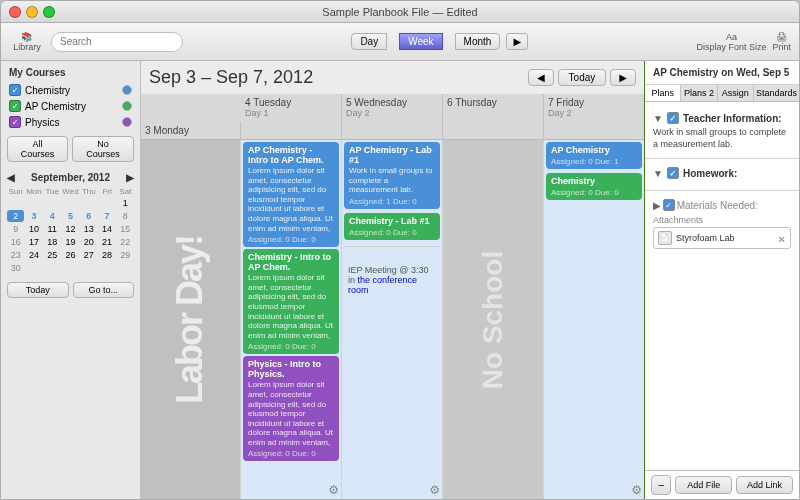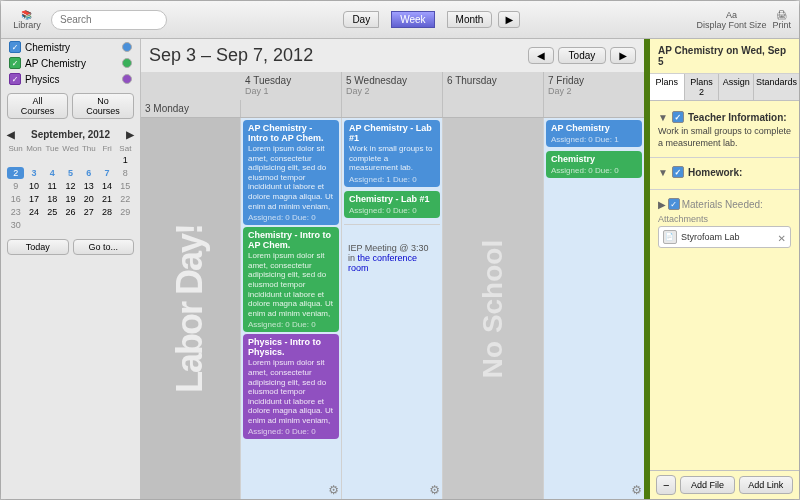--- a/index.html
+++ b/index.html
@@ -12,21 +12,21 @@
     .titlebar-buttons { position: absolute; left: 8px; display: flex; gap: 5px; }
     .tb-btn { width: 12px; height: 12px; border-radius: 50%; border: 0.5px solid rgba(0,0,0,0.3); }
     .tb-close { background: #ff5f56; }
     .tb-min { background: #ffbd2e; }
     .tb-max { background: #27c93f; }
     .titlebar-title { font-size: 11px; color: #444; font-weight: 500; }
 
     
     .toolbar { height: 38px; background: linear-gradient(to bottom, #f5f5f5, #e0e0e0); border-bottom: 1px solid #b8b8b8; display: flex; align-items: center; padding: 0 8px; gap: 6px; flex-shrink: 0; }
     .toolbar-library { display: flex; flex-direction: column; align-items: center; font-size: 9px; color: #555; width: 36px; }
-    .search-box { height: 20px; border-radius: 10px; border: 1px solid #c0c0c0; background: white; padding: 0 8px; width: 116px; font-size: 10px; display: flex; align-items: center; }
+    .search-box { height: 20px; border-radius: 10px; border: 1px solid #c0c0c0; background: white; padding: 0 8px; width: 132px; font-size: 10px; display: flex; align-items: center; }
     .search-box input { border: none; outline: none; background: transparent; font-size: 10px; width: 100%; }
     .spacer { flex: 1; }
     .nav-btns { display: flex; gap: 12px; }
     .nav-btn { padding: 2px 8px; font-size: 10px; border: 1px solid #b0b0b0; background: linear-gradient(to bottom, #f5f5f5, #e0e0e0); cursor: pointer; }
     .nav-btn.active { background: linear-gradient(to bottom, #a0a0ff, #6060d0); color: white; border-color: #5050b0; }
     .nav-btn:first-child { border-radius: 4px 0 0 4px; }
     .nav-btn:last-child { border-radius: 0 4px 4px 0; }
     .arrow-btn { padding: 2px 6px; font-size: 10px; border: 1px solid #b0b0b0; background: linear-gradient(to bottom, #f5f5f5, #e0e0e0); cursor: pointer; border-radius: 3px; }
     .toolbar-right { display: flex; flex-direction: column; align-items: center; font-size: 9px; color: #555; }
 
@@ -90,21 +90,21 @@
     .event-card.purple { background: #9050c0; }
     .event-title { font-weight: 600; font-size: 9px; margin-bottom: 1px; }
     .event-body { font-size: 8px; line-height: 1.2; color: rgba(255,255,255,0.85); }
     .event-footer { font-size: 8px; color: rgba(255,255,255,0.7); margin-top: 2px; }
 
     .iep-event { font-size: 9px; color: #4a90d9; padding: 18px 4px; border-top: 1px solid #d0d0d0; }
 
     .col-settings { position: absolute; bottom: 2px; right: 2px; font-size: 12px; color: #888; cursor: pointer; }
 
     
-    .right-panel { width: 155px; background: #fef9c3; border-left: 6px solid #4d7c0f; display: flex; flex-direction: column; flex-shrink: 0; }
+    .right-panel { width: 155px; background: #ffffff; border-left: 1px solid #4d7c0f; display: flex; flex-direction: column; flex-shrink: 0; }
     .rp-header { padding: 6px 8px; font-size: 10px; font-weight: 600; color: #333; border-bottom: 1px solid #d0d0d0; }
     .rp-tabs { display: flex; border-bottom: 1px solid #c0c0c0; }
     .rp-tab { flex: 1; padding: 3px 2px; font-size: 9px; text-align: center; cursor: pointer; border-right: 1px solid #c0c0c0; background: #e0e0e0; }
     .rp-tab:last-child { border-right: none; }
     .rp-tab.active { background: white; }
 
     .rp-section { padding: 4px 8px; }
     .rp-section-header { display: flex; align-items: center; gap: 4px; font-size: 10px; font-weight: 600; color: #333; margin-bottom: 3px; }
     .rp-check { width: 12px; height: 12px; border-radius: 2px; border: 1px solid #888; background: #4a90d9; display: flex; align-items: center; justify-content: center; font-size: 8px; color: white; }
     .rp-text { font-size: 9px; color: #444; line-height: 1.3; }
@@ -119,20 +119,28 @@
     .rp-footer { margin-top: auto; border-top: 1px solid #c0c0c0; padding: 4px 6px; display: flex; gap: 4px; align-items: center; }
     .rp-footer-btn { flex: 1; padding: 3px 4px; font-size: 9px; border: 1px solid #b0b0b0; background: linear-gradient(to bottom, #f5f5f5, #e0e0e0); border-radius: 4px; cursor: pointer; text-align: center; }
     .rp-footer-minus { padding: 3px 6px; font-size: 11px; border: 1px solid #b0b0b0; background: linear-gradient(to bottom, #f5f5f5, #e0e0e0); border-radius: 4px; cursor: pointer; }
     .expand-arrow { font-size: 10px; color: #666; }
   </style>
 </head>
 <body>
 
 <div class="window">
 
+  <div class="titlebar">
+    <div class="titlebar-buttons">
+      <div class="tb-btn tb-close"></div>
+      <div class="tb-btn tb-min"></div>
+      <div class="tb-btn tb-max"></div>
+    </div>
+    <span class="titlebar-title">Sample Planbook File — Edited</span>
+  </div>
 
   <div class="toolbar">
     <div class="toolbar-library">
       <span>📚</span>
       <span>Library</span>
     </div>
     <div class="search-box">
       <input type="text" placeholder="Search" style="">
     </div>
     <div class="spacer"></div>
@@ -149,20 +157,21 @@
     </div>
     <div class="toolbar-right">
       <span>🖨</span>
       <span>Print</span>
     </div>
   </div>
 
   <div class="main">
 
     <div class="left-panel">
+      <div class="my-courses">My Courses</div>
       <div class="course-item">
         <div class="course-check blue">✓</div>
         <span class="course-label">Chemistry</span>
         <div class="course-dot" style="background:#4a90d9;"></div>
       </div>
       <div class="course-item">
         <div class="course-check green">✓</div>
         <span class="course-label">AP Chemistry</span>
         <div class="course-dot" style="background:#3ab05a;"></div>
       </div>

